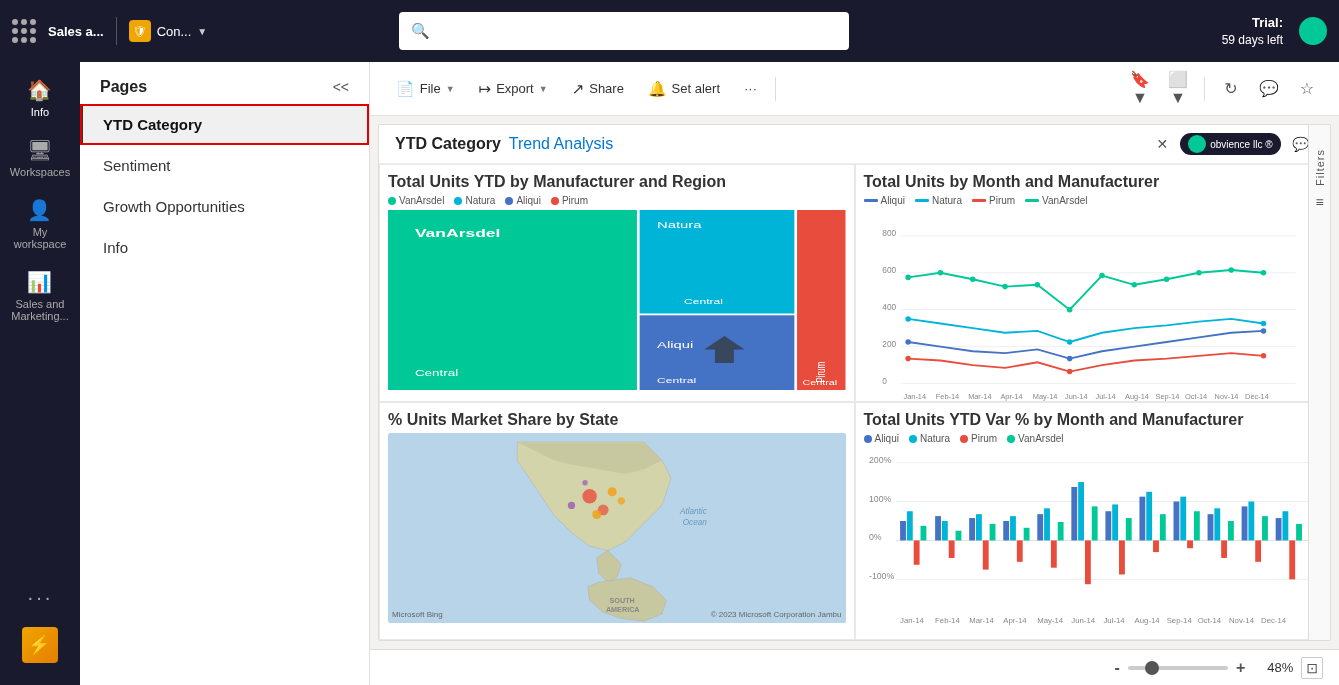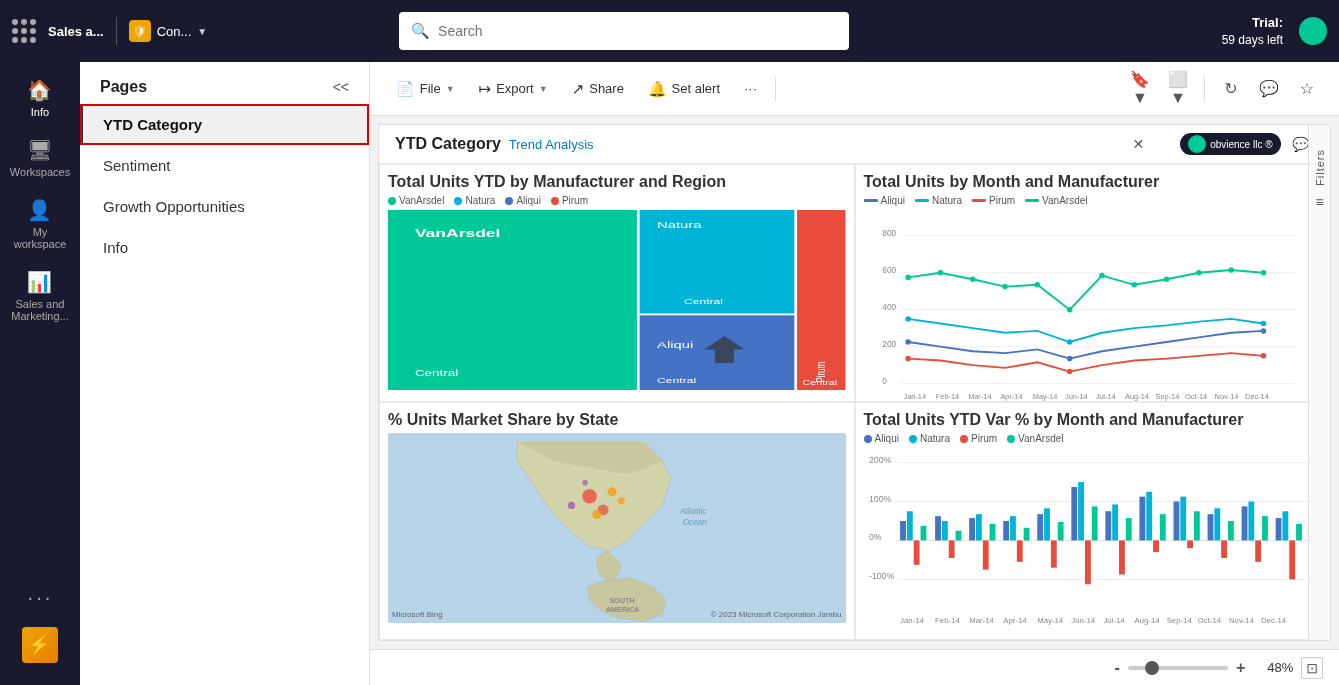--- a/index.html
+++ b/index.html
@@ -226,29 +226,29 @@
     .report-header {
       display: flex;
       align-items: center;
       justify-content: space-between;
       padding: 8px 16px;
       border-bottom: 1px solid #eee;
       flex-shrink: 0;
     }
     .report-title-area { display: flex; align-items: baseline; gap: 8px; }
     .report-title { font-size: 16px; font-weight: 700; color: #222; }
-    .report-subtitle { font-size: 13px; color: #0078d4; }
+    .report-subtitle { font-size: 16px; color: #0078d4; }
     .report-header-right { display: flex; align-items: center; gap: 8px; }
     .brand-badge {
       background: #1a1a2e;
       color: #fff;
       font-size: 10px;
       padding: 2px 8px;
       border-radius: 12px;
-      display: flex; align-items: center; gap: 4px; margin-left: 24px;
+      display: flex; align-items: center; gap: 4px;
     }
     .brand-logo-circle { width: 18px; height: 18px; background: #00c896; border-radius: 50%; }
     .header-icon-btn { cursor: pointer; color: #555; font-size: 14px; padding: 2px 4px; }
 
     
     .charts-grid {
       flex: 1;
       display: grid;
       grid-template-columns: 1fr 1fr;
       grid-template-rows: 1fr 1fr;
@@ -352,21 +352,20 @@
   </div>
   <span class="topbar-app-title">Sales a...</span>
   <div class="topbar-divider"></div>
   <div class="topbar-workspace">
     <div class="shield-icon">🛡</div>
     <span>Con...</span>
     <span class="chevron">▼</span>
   </div>
   <div class="search-bar">
     <span style="color:#888; font-size:15px;">🔍</span>
-    <input type="text" placeholder="Search" style="">
   </div>
   <div class="topbar-right">
     <div class="trial-info">
       <div class="trial-label">Trial:</div>
       <div>59 days left</div>
     </div>
     <div class="user-avatar"></div>
   </div>
 </div>
 

